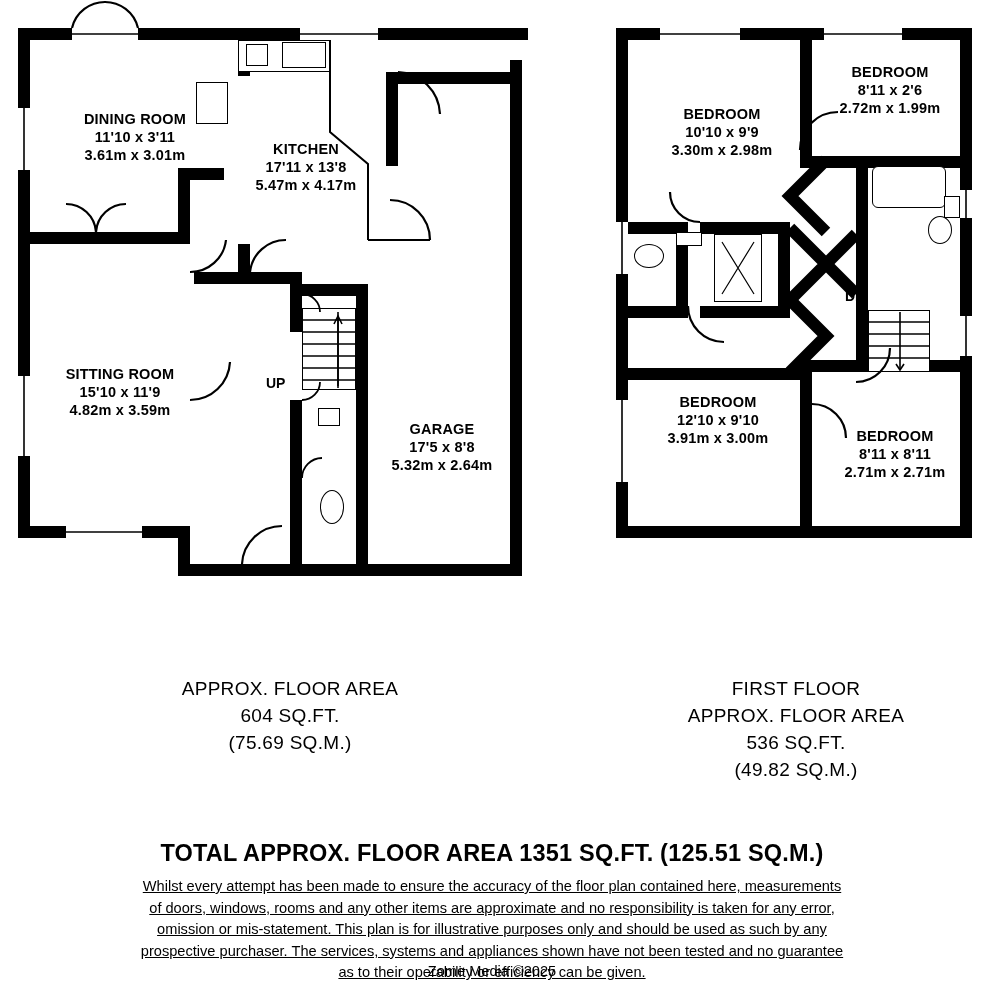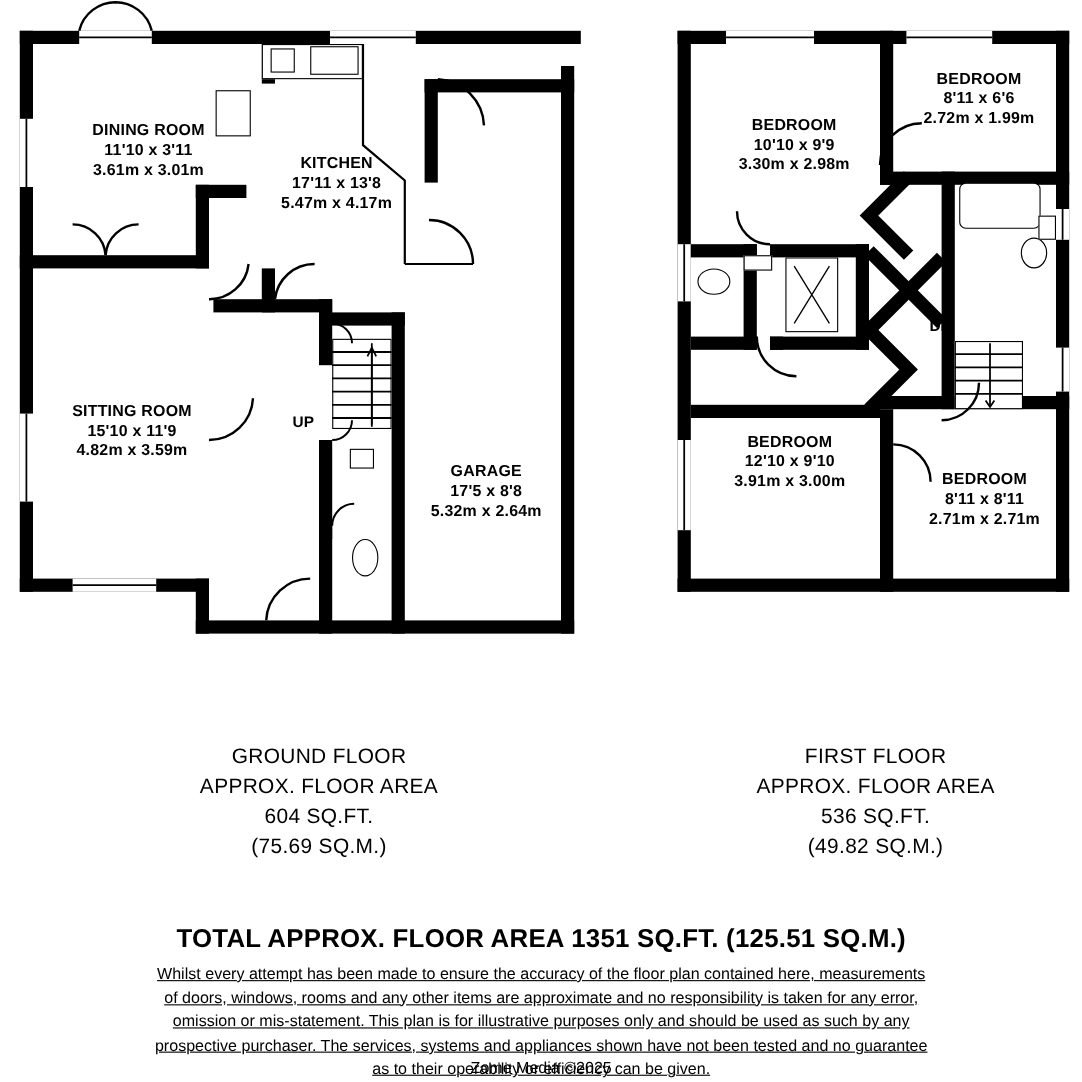--- a/index.html
+++ b/index.html
@@ -283,41 +283,40 @@
     </svg>
 
     <div class="room-label" style="left:632px; top:105px; width:180px;">
       <span class="nm">BEDROOM</span>
       <span class="ft">10'10 x 9'9</span>
       <span class="mt">3.30m x 2.98m</span>
     </div>
 
     <div class="room-label" style="left:800px; top:63px; width:180px;">
       <span class="nm">BEDROOM</span>
-      <span class="ft">8'11 x 6'6</span>
+      <span class="ft">8'11 x 2'6</span>
       <span class="mt">2.72m x 1.99m</span>
     </div>
 
     <div class="room-label" style="left:628px; top:393px; width:180px;">
       <span class="nm">BEDROOM</span>
       <span class="ft">12'10 x 9'10</span>
       <span class="mt">3.91m x 3.00m</span>
     </div>
 
     <div class="room-label" style="left:805px; top:427px; width:180px;">
       <span class="nm">BEDROOM</span>
       <span class="ft">8'11 x 8'11</span>
       <span class="mt">2.71m x 2.71m</span>
     </div>
 
     <div class="small-label" style="left:845px; top:288px;">DN</div>
   </div>
 
   <div class="floor-caption" style="left:90px; top:676px; width:400px;">
-    <span>GROUND FLOOR</span>
     <span>APPROX. FLOOR AREA</span>
     <span>604 SQ.FT.</span>
     <span>(75.69 SQ.M.)</span>
   </div>
 
   <div class="floor-caption" style="left:596px; top:676px; width:400px;">
     <span>FIRST FLOOR</span>
     <span>APPROX. FLOOR AREA</span>
     <span>536 SQ.FT.</span>
     <span>(49.82 SQ.M.)</span>

